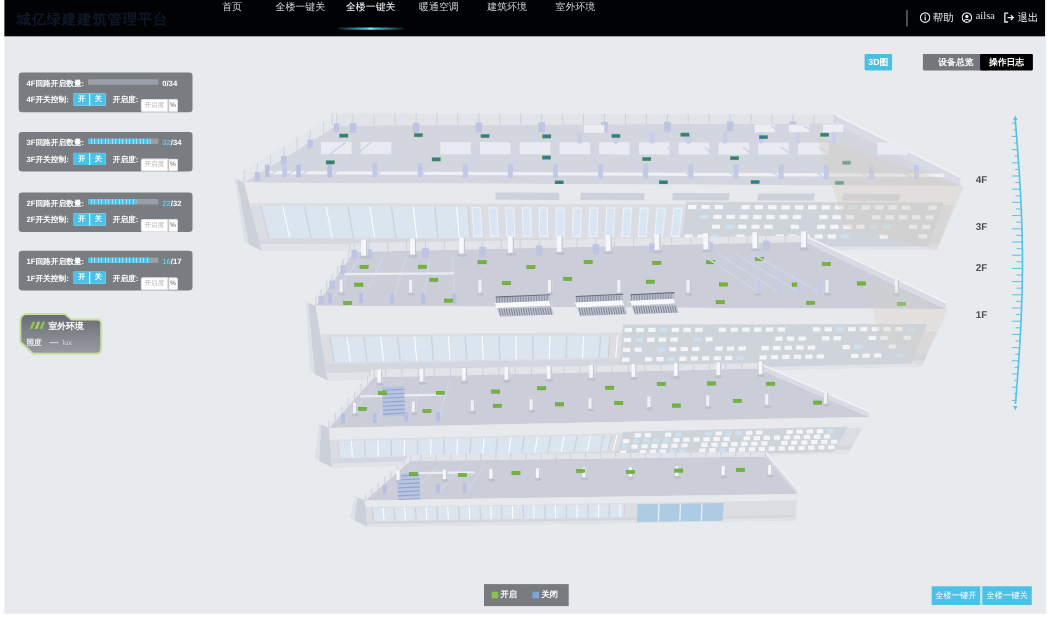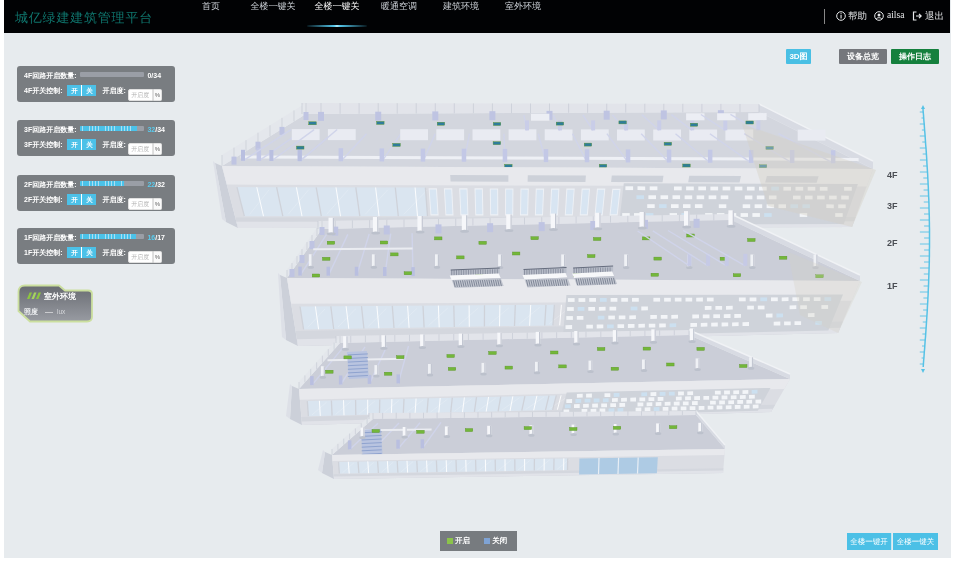--- a/index.html
+++ b/index.html
@@ -1,19 +1,19 @@
 <!DOCTYPE html>
 <html><head>
 <meta charset="utf-8">
 <style>
 * { margin:0; padding:0; box-sizing:border-box; }
 html,body { width:953px; height:564px; background:#fff; font-family:"Liberation Sans", sans-serif; overflow:hidden; }
 .app { position:absolute; left:4px; top:0; width:947px; height:558px; background:#e7ebee; }
 .topbar { position:absolute; left:4px; top:0; width:946px; height:33px; background:#010204; }
-.title { position:absolute; left:15px; top:9px; color:#0f766e; font-size:13px; font-weight:normal; letter-spacing:0.8px; }
+.title { position:absolute; left:15px; top:9px; color:#0f172a; font-size:13px; font-weight:bold; letter-spacing:0.8px; }
 .nav { position:absolute; top:0; left:0; height:33px; }
 .nav span { position:absolute; top:0; font-size:9px; color:#cdd2d8; font-weight:normal; transform:translateX(-50%); white-space:nowrap; }
 .nav .act { color:#fff; }
 .underline { position:absolute; left:307px; top:25px; width:60px; height:2px; background:linear-gradient(90deg, rgba(60,190,230,.1), #53c6ea 45%, #aee9f7 50%, #53c6ea 55%, rgba(60,190,230,.1)); border-radius:1px; }
 .topright { position:absolute; top:0; left:0; color:#e8eaec; font-size:9.5px; } .topright span { white-space:nowrap;font-family:Liberation Serif, serif; }
 
 .card { position:absolute; left:17px; width:158px; height:36px; background:rgba(106,109,114,.88); border-radius:3px; color:#fff; font-size:7px; font-weight:bold; }
 .row1 { position:absolute; left:7px; top:5px; white-space:nowrap; }
 .row2 { position:absolute; left:7px; top:19px; white-space:nowrap; }
 .pbar { display:inline-block; width:64px; height:5px; background:#9a9ea6; vertical-align:1px; margin-left:2px; border-radius:1px; overflow:hidden; }
@@ -1234,23 +1234,23 @@
       <path d="M19,15 L21.4,15 L24,8.5 L21.6,8.5 Z"></path>
     </g>
 <text x="27" y="15" font-size="8" font-weight="bold" fill="#ffffff" font-family="Liberation Sans, sans-serif">室外环境</text>
 <text x="7" y="30" font-size="7" fill="#eceef0" font-weight="bold" font-family="Liberation Sans, sans-serif">照度</text>
 <text x="28" y="29.5" font-size="8" fill="#ffffff" font-family="Liberation Sans, sans-serif">—</text>
 <text x="40" y="30" font-size="6.5" fill="#d5d7da" font-family="Liberation Sans, sans-serif">lux</text>
 </svg>
 
 <div class="tbtn" style="left:786px;width:25px;background:#49bfe4;">3D图</div>
 
-<div class="tbtn" style="left:839px;width:48px;background:#75777c;">设备总览</div>
-
-<div class="tbtn" style="left:891px;width:48px;background:#15803d;">操作日志</div>
+<div class="tbtn" style="left:839px;width:60px;background:#75777c;">设备总览</div>
+
+<div class="tbtn" style="left:891px;width:48px;background:#000000;">操作日志</div>
 
 <svg width="30" height="270" viewBox="0 0 30 270" style="position:absolute;left:910px;top:104px">
 <path d="M13.0,5.0 L13.2,8.0 L13.5,11.0 L13.7,14.0 L13.9,17.0 L14.2,20.0 L14.4,23.0 L14.6,26.0 L14.9,29.0 L15.1,32.0 L15.3,35.0 L15.5,38.0 L15.7,41.0 L16.0,44.0 L16.2,47.0 L16.4,50.0 L16.6,53.0 L16.8,56.0 L16.9,59.0 L17.1,62.0 L17.3,65.0 L17.5,68.0 L17.7,71.0 L17.8,74.0 L18.0,77.0 L18.1,80.0 L18.3,83.0 L18.4,86.0 L18.5,89.0 L18.6,92.0 L18.8,95.0 L18.9,98.0 L19.0,101.0 L19.0,104.0 L19.1,107.0 L19.2,110.0 L19.3,113.0 L19.3,116.0 L19.4,119.0 L19.4,122.0 L19.5,125.0 L19.5,128.0 L19.5,131.0 L19.5,134.0 L19.5,137.0 L19.5,140.0 L19.5,143.0 L19.4,146.0 L19.4,149.0 L19.4,152.0 L19.3,155.0 L19.3,158.0 L19.2,161.0 L19.1,164.0 L19.0,167.0 L18.9,170.0 L18.8,173.0 L18.7,176.0 L18.6,179.0 L18.5,182.0 L18.3,185.0 L18.2,188.0 L18.1,191.0 L17.9,194.0 L17.8,197.0 L17.6,200.0 L17.4,203.0 L17.3,206.0 L17.1,209.0 L16.9,212.0 L16.7,215.0 L16.5,218.0 L16.3,221.0 L16.1,224.0 L15.9,227.0 L15.7,230.0 L15.5,233.0 L15.2,236.0 L15.0,239.0 L14.8,242.0 L14.6,245.0 L14.3,248.0 L14.1,251.0 L13.9,254.0 L13.6,257.0 L13.4,260.0 L13.2,263.0" fill="none" stroke="#56c2e6" stroke-width="1.5"></path>
 <line x1="9.8" y1="8" x2="13.2" y2="8" stroke="#56c2e6" stroke-width="0.9"></line>
     <line x1="11.5" y1="14" x2="13.7" y2="14" stroke="#56c2e6" stroke-width="0.9"></line>
     <line x1="9.8" y1="20" x2="14.2" y2="20" stroke="#56c2e6" stroke-width="0.9"></line>
     <line x1="11.9" y1="26" x2="14.6" y2="26" stroke="#56c2e6" stroke-width="0.9"></line>
     <line x1="9.8" y1="32" x2="15.1" y2="32" stroke="#56c2e6" stroke-width="0.9"></line>
     <line x1="12.3" y1="38" x2="15.5" y2="38" stroke="#56c2e6" stroke-width="0.9"></line>
     <line x1="9.8" y1="44" x2="16.0" y2="44" stroke="#56c2e6" stroke-width="0.9"></line>
@@ -1287,21 +1287,21 @@
     <line x1="12.4" y1="230" x2="15.7" y2="230" stroke="#56c2e6" stroke-width="0.9"></line>
     <line x1="9.8" y1="236" x2="15.2" y2="236" stroke="#56c2e6" stroke-width="0.9"></line>
     <line x1="12.0" y1="242" x2="14.8" y2="242" stroke="#56c2e6" stroke-width="0.9"></line>
     <line x1="9.8" y1="248" x2="14.3" y2="248" stroke="#56c2e6" stroke-width="0.9"></line>
     <line x1="11.6" y1="254" x2="13.9" y2="254" stroke="#56c2e6" stroke-width="0.9"></line>
     <line x1="9.8" y1="260" x2="13.4" y2="260" stroke="#56c2e6" stroke-width="0.9"></line>
 <path d="M11,5 L13,1 L15,5 Z" fill="#56c2e6"></path>
     <path d="M11,265 L13,269 L15,265 Z" fill="#56c2e6"></path>
 </svg>
 
-<div class="flab" style="top:170px">4F</div>
+<div class="flab" style="top:158px">4F</div>
 
 <div class="flab" style="top:201px">3F</div>
 
 <div class="flab" style="top:238px">2F</div>
 
 <div class="flab" style="top:281px">1F</div>
 
 <div class="legend"><span style="margin-left:7px"><span class="sq" style="background:#8bc34a"></span> 开启</span><span style="margin-left:14px"><span class="sq" style="background:#7fa3d4"></span> 关闭</span></div>
 
 <div class="bbtn" style="left:847px;border-right:1px solid #bfe8f5;">全楼一键开</div>

